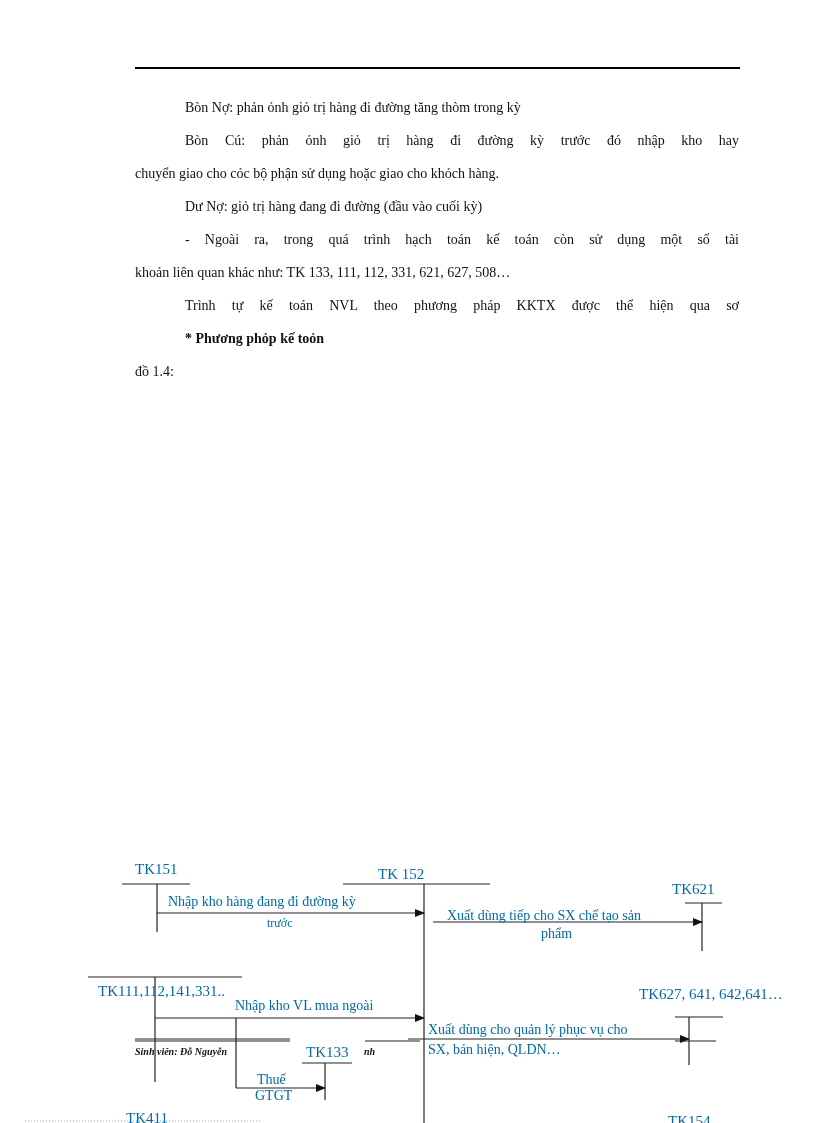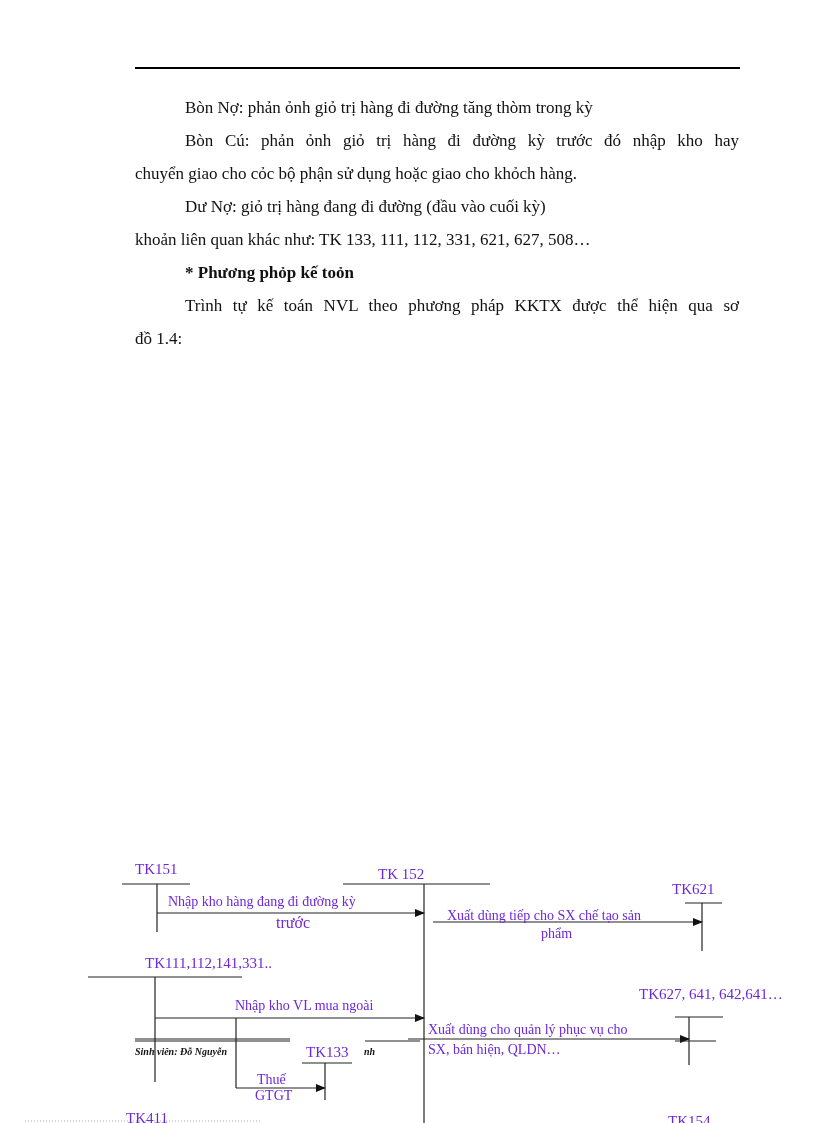--- a/index.html
+++ b/index.html
@@ -1,42 +1,43 @@
 <!DOCTYPE html>
 <html><head>
 <meta charset="utf-8">
 <style>
   html, body { margin:0; padding:0; background:#fff; }
   body { width:816px; height:1123px; position:relative; overflow:hidden;
          font-family:"Liberation Serif", "DejaVu Serif", serif; color:#111; }
   .rule-top { position:absolute; left:135px; top:67px; width:605px; height:2px; background:#000; }
-  .para { position:absolute; left:135px; width:604px; font-size:17px; line-height:33px; }
+  .para { position:absolute; left:135px; width:604px; font-size:14px; line-height:33px; }
   .para p { margin:0; text-align:justify; text-align-last:left; }
   .indent { text-indent:50px; }
   .jl { text-align-last:justify !important; }
   .bold { font-weight:bold; }
   .dg { position:absolute; left:0; top:0; width:816px; height:1123px; }
-  .lbl { position:absolute; font-size:14px; line-height:16px; white-space:nowrap; color:#6d28d9; }
+  .lbl { position:absolute; font-size:14px; line-height:16px; white-space:nowrap; color:#0369a1; }
   .lbl.big { font-size:15px; }
   .footer-name { position:absolute; left:135px; top:1046px; font-size:10px; font-weight:bold; font-style:italic; white-space:nowrap; }
   .mask { position:absolute; background:#fff; }
 </style>
 </head>
 <body>
 
 <div class="rule-top"></div>
 
 <div class="para" style="top:91px;">
   <p class="indent">Bòn Nợ: phản ỏnh giỏ trị hàng đi đường tăng thòm trong kỳ</p>
   <p class="indent jl">Bòn Cú: phản ỏnh giỏ trị hàng đi đường kỳ trước đó nhập kho hay</p>
   <p>chuyển giao cho cỏc bộ phận sử dụng hoặc giao cho khỏch hàng.</p>
   <p class="indent">Dư Nợ: giỏ trị hàng đang đi đường (đầu vào cuối kỳ)</p>
+  <p class="indent jl">- Ngoài ra, trong quá trình hạch toán kế toán còn sử dụng một số tài</p>
   <p>khoản liên quan khác như: TK 133, 111, 112, 331, 621, 627, 508…</p>
+  <p class="indent jl">Trình tự kế toán NVL theo phương pháp KKTX được thể hiện qua sơ</p>
   <p class="indent bold">* Phương phỏp kế toỏn</p>
-  <p class="indent jl">Trình tự kế toán NVL theo phương pháp KKTX được thể hiện qua sơ</p>
   <p>đồ 1.4:</p>
 </div>
 
 <svg class="dg" viewBox="0 0 816 1123">
   <defs>
     <marker id="ah" markerWidth="10" markerHeight="8" refX="9" refY="4" orient="auto" markerUnits="userSpaceOnUse">
       <path d="M0,0 L10,4 L0,8 Z" fill="#111"></path>
     </marker>
   </defs>
   <g stroke="#222" stroke-width="1.2" fill="none">
@@ -75,25 +76,25 @@
     <line x1="135" y1="1041" x2="290" y2="1041"></line>
     <line x1="365" y1="1041" x2="420" y2="1041"></line>
   </g>
 
   <line x1="25" y1="1121" x2="262" y2="1121" stroke="#9ab" stroke-width="1" stroke-dasharray="1,2"></line>
 </svg>
 
 <div class="lbl big" style="left:135px; top:861px;">TK151</div>
 <div class="lbl big" style="left:378px; top:866px;">TK 152</div>
 <div class="lbl big" style="left:672px; top:881px;">TK621</div>
-<div class="lbl big" style="left:98px; top:955px;margin-left:47px;">TK111,112,141,331..</div>
+<div class="lbl big" style="left:98px; top:983px;">TK111,112,141,331..</div>
 <div class="lbl big" style="left:639px; top:986px;">TK627, 641, 642,641…</div>
 
 <div class="lbl" style="left:168px; top:894px;">Nhập kho hàng đang đi đường kỳ</div>
-<div class="lbl" style="left:276px; top:915px; font-size:16px;">trước</div>
+<div class="lbl" style="left:267px; top:915px; font-size:12px;">trước</div>
 <div class="lbl" style="left:447px; top:908px;">Xuất dùng tiếp cho SX chế tạo sản</div>
 <div class="lbl" style="left:541px; top:926px;">phẩm</div>
 <div class="lbl" style="left:201px; top:998px;margin-left:34px;">Nhập kho VL mua ngoài</div>
 <div class="lbl" style="left:428px; top:1022px;">Xuất dùng cho quản lý phục vụ cho</div>
 <div class="lbl" style="left:428px; top:1042px;">SX, bán hiện, QLDN…</div>
 
 <div class="footer-name">
   <span>Sinh viên: Đỗ Nguyễn</span>
 </div>
 <div class="footer-name" style="left:364px;">nh</div>

